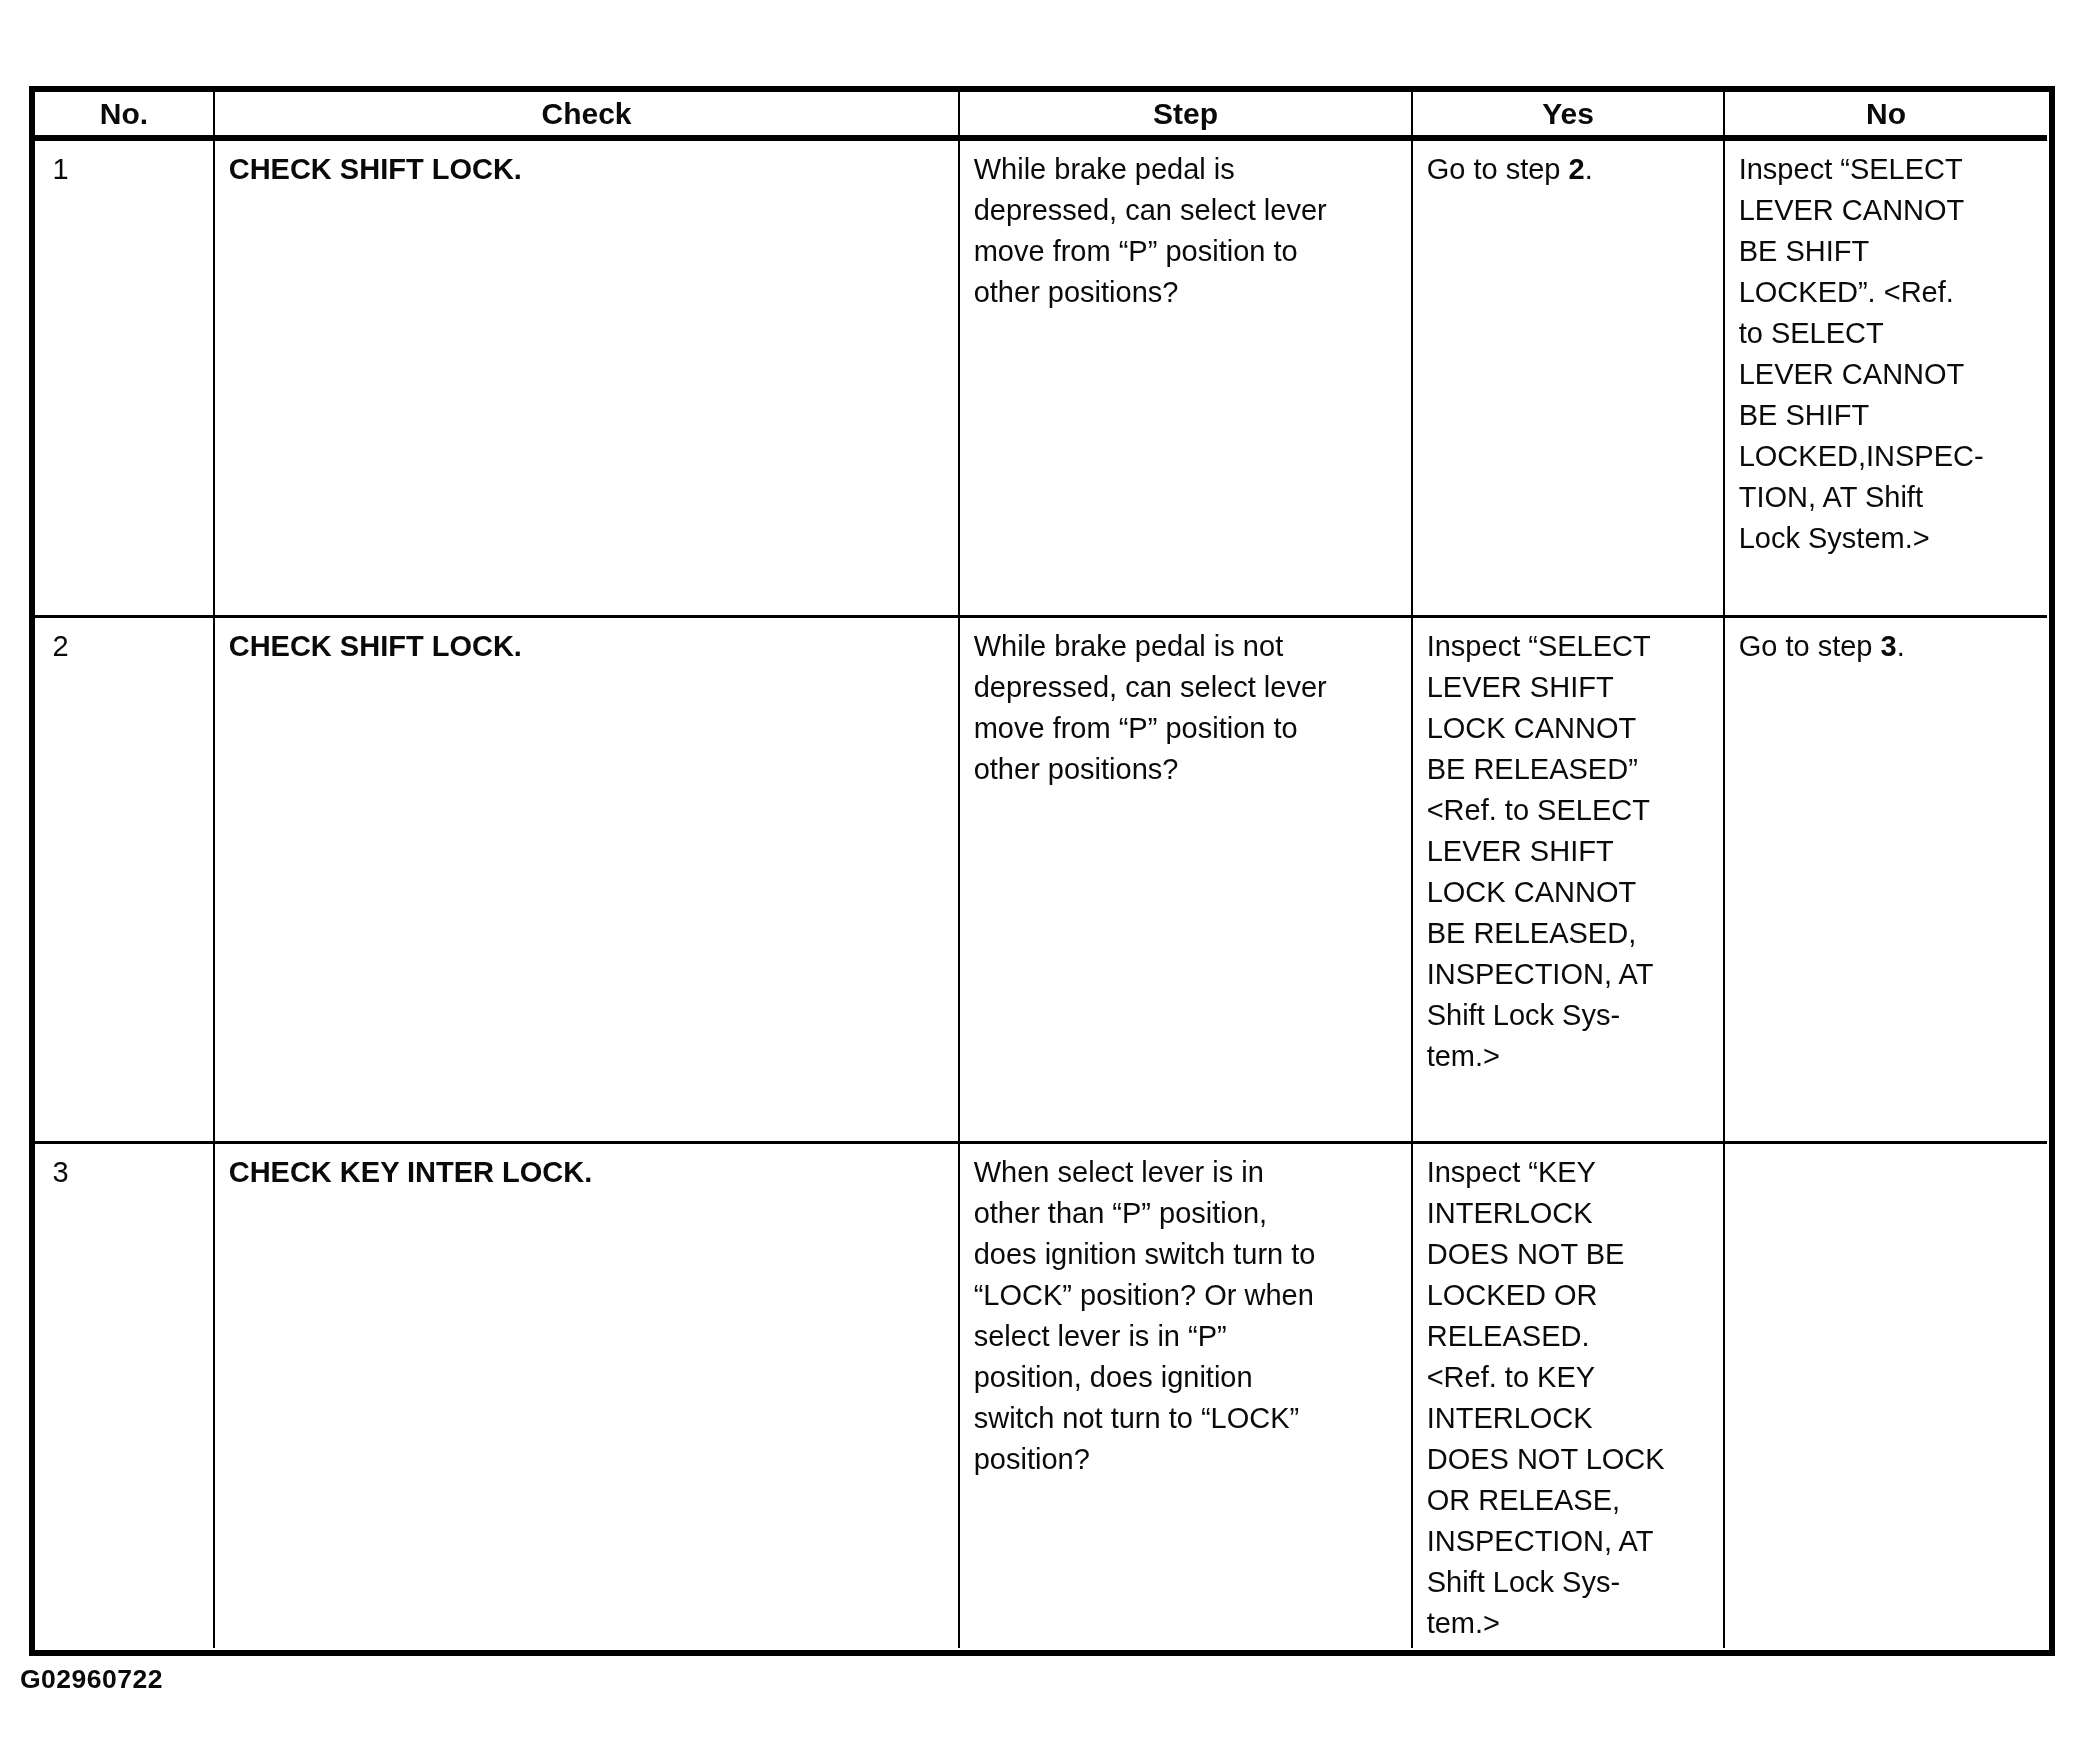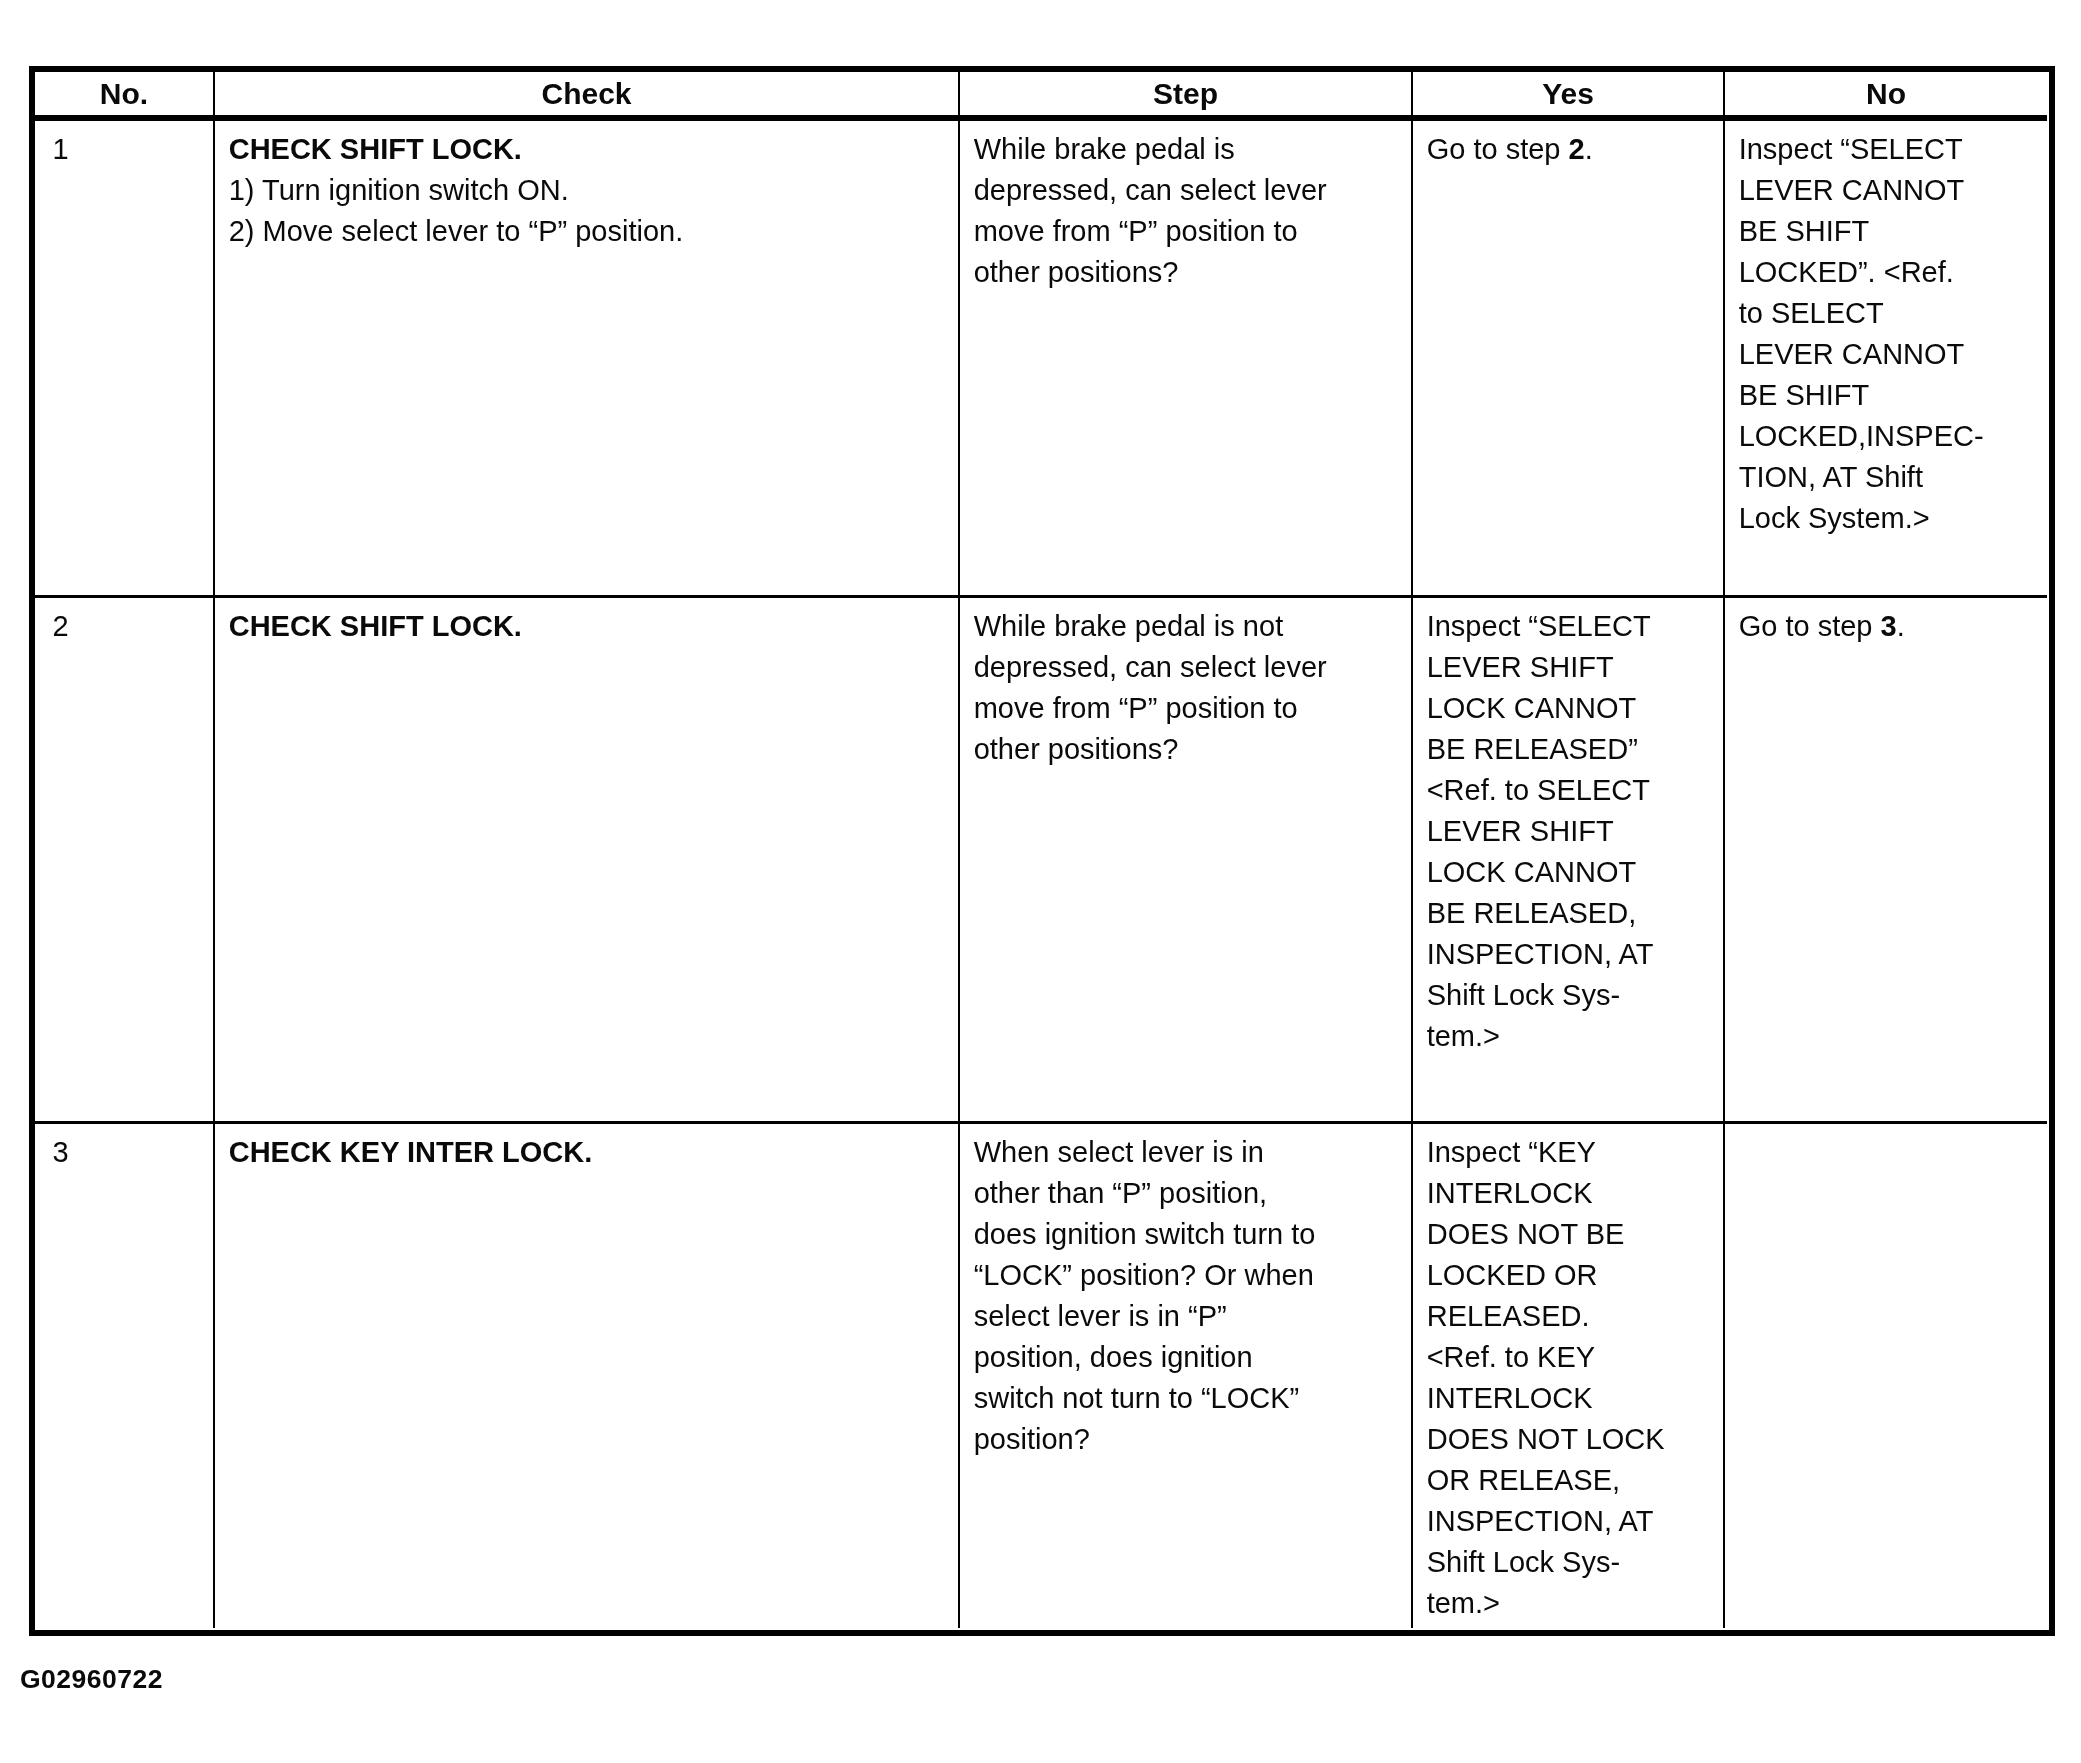--- a/index.html
+++ b/index.html
@@ -11,21 +11,21 @@
     width: 2082px;
     height: 1763px;
     position: relative;
     font-family: "Liberation Sans", sans-serif;
     color: #0a0a0a;
     -webkit-font-smoothing: none;
   }
   .tbl {
     position: absolute;
     left: 29px;
-    top: 66px;
+    top: 86px;
     width: 2026px;
     height: 1570px;
     box-sizing: border-box;
     border: 6.9px solid #000;
     display: grid;
     grid-template-columns: 180px 745px 453px 312px 322px;
     grid-template-rows: 49px 477px 526px 504px;
     background: #fff;
   }
   .cell {
@@ -79,22 +79,20 @@
   </div>
   <div class="cell hdr last-col">
     <span>No</span>
   </div>
 
   <div class="cell num-cell">
     <span>1</span>
   </div>
   <div class="cell">
     <div class="step-title">CHECK SHIFT LOCK.</div>
-    <div class="cell-text">1) Turn ignition switch ON.
-2) Move select lever to “P” position.</div>
   </div>
   <div class="cell">
     <div class="cell-text">While brake pedal is
 depressed, can select lever
 move from “P” position to
 other positions?</div>
   </div>
   <div class="cell">
     <span>Go to step </span><b>2</b><span>.</span>
   </div>

